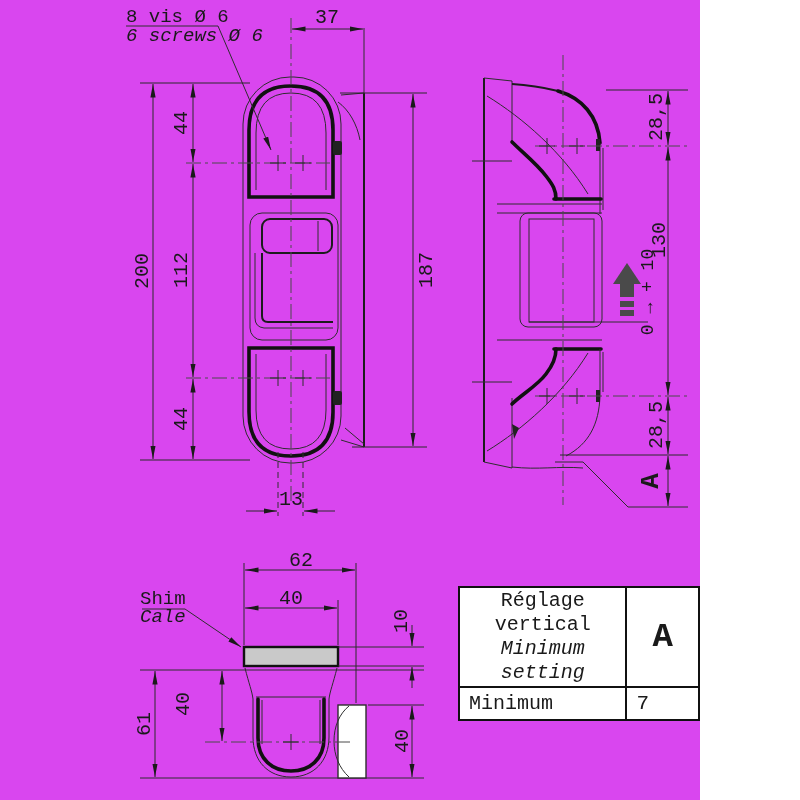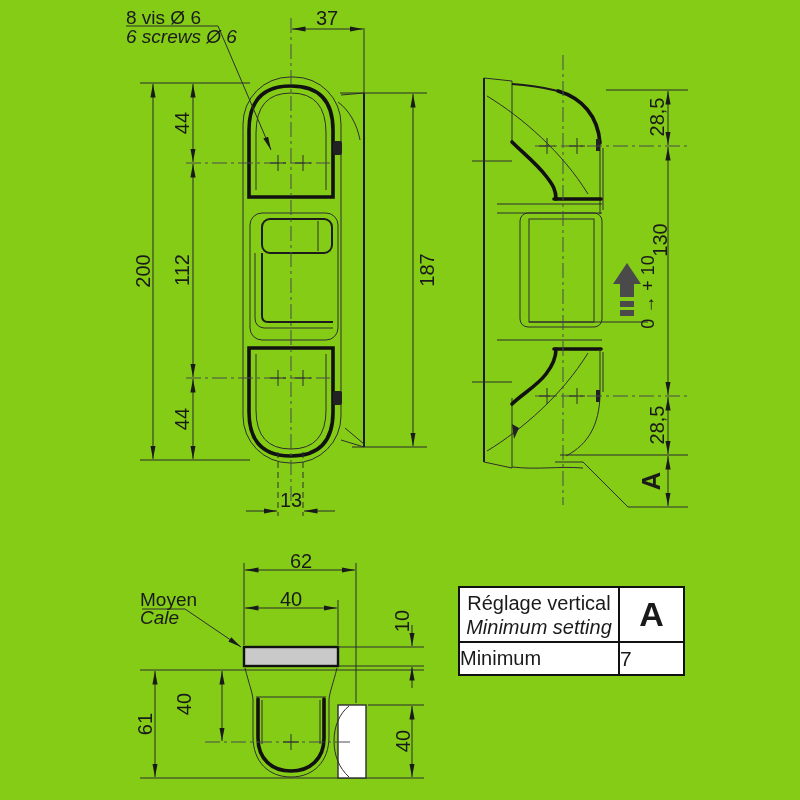--- a/index.html
+++ b/index.html
@@ -1,17 +1,17 @@
 <!DOCTYPE html>
 <html><head>
 <meta charset="utf-8">
 <style>
   html,body{margin:0;padding:0;background:#fff;}
-  .canvas{position:relative;width:800px;height:800px;background:#84cc16;overflow:hidden;
-          font-family:Liberation Sans, sans-serif;color:#1a1a1a;}
+  .canvas{position:relative;width:700px;height:800px;background:#d946ef;overflow:hidden;
+          font-family:Liberation Mono, monospace;color:#1a1a1a;}
   .canvas svg{position:absolute;left:0;top:0;}
 
   
   .t{position:absolute;font-size:20px;white-space:nowrap;transform:translate(-50%,-50%);line-height:1;}
   .v{transform:translate(-50%,-50%) rotate(-90deg);}
   .lbl{position:absolute;font-size:19px;white-space:nowrap;line-height:1;}
   .it{font-style:italic;}
   .bold{font-weight:bold;}
   .big{font-size:26px;}
   .small{font-size:18px;}
@@ -23,21 +23,21 @@
   .dl{stroke:#2b2b2b;stroke-width:1;fill:none;}
   .cl{stroke:#4a4a4a;stroke-width:1;fill:none;stroke-dasharray:15 4 3 4;}
   .dash{stroke-dasharray:6 4;}
 
   
   .spec{position:absolute;left:458px;top:586px;border-collapse:collapse;background:#fff;}
   .spec td,.spec th{border:2.4px solid #111;font-weight:normal;vertical-align:middle;}
   .spec .c1{width:156px;margin-top:38px;}
   .spec .c2{width:61px;text-align:center;}
   .spec .hdr{height:51px;text-align:center;font-size:20px;line-height:1.2;}
-  .spec .row{height:29px;font-size:20px;padding-left:0;text-align:left;}
+  .spec .row{height:29px;font-size:20px;padding-left:9px;text-align:left;}
   .spec .val{font-size:21px;}
   .spec .A{font-size:34px;font-weight:bold;}
 </style>
 </head>
 <body>
 
 <div class="canvas">
 
 <svg width="800" height="800" viewBox="0 0 800 800">
   <defs>
@@ -181,21 +181,21 @@
 <span class="t" style="left:291px;top:500px">13</span>
 
 <span class="t v" style="left:657px;top:117px">28,5</span>
 <span class="t v" style="left:660px;top:240px">130</span>
 <span class="t v" style="left:657px;top:425px">28,5</span>
 <span class="t v bold big" style="left:651px;top:481px">A</span>
 <span class="t v small" style="left:648px;top:292px">0 → + 10</span>
 
 <span class="t" style="left:301px;top:561px">62</span>
 <span class="t" style="left:291px;top:599px">40</span>
-<span class="lbl" style="left:140px;top:590px">Moyen</span>
+<span class="lbl" style="left:140px;top:590px">Shim</span>
 <span class="lbl it" style="left:140px;top:608px">Cale</span>
 <span class="t v" style="left:402px;top:621px">10</span>
 <span class="t v" style="left:184px;top:704px">40</span>
 <span class="t v" style="left:145px;top:724px">61</span>
 <span class="t v" style="left:403px;top:741px">40</span>
 
 <table class="spec">
   <tbody>
         <tr>
     <th class="c1 hdr">

